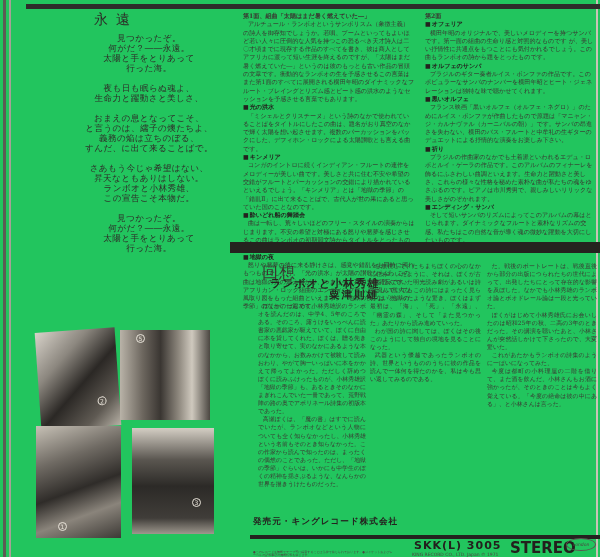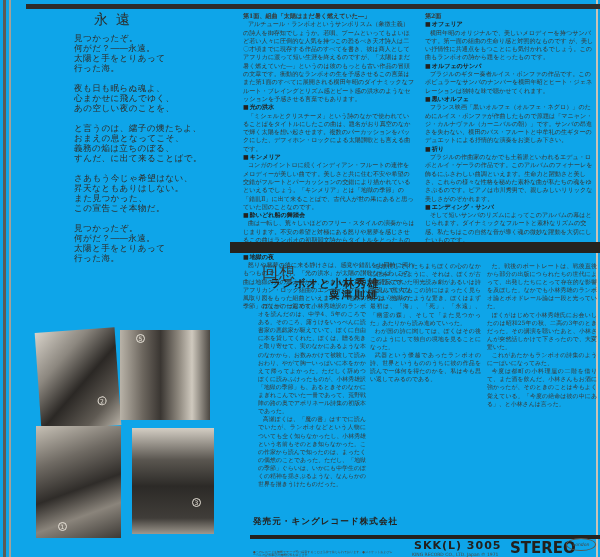--- a/index.html
+++ b/index.html
@@ -5,38 +5,38 @@
   * { box-sizing: border-box; margin: 0; padding: 0; }
   html, body { width: 600px; height: 557px; overflow: hidden; }
   body {
     background: #ebe6da;
     font-family: "DejaVu Serif", serif;
     color: #2a2723;
     position: relative;
   }
   .sheet {
     position: absolute; left: 0; top: 0; width: 600px; height: 557px;
-    background: #0ea5e9;
+    background: #22c55e;
   }
   .edge-l1 { position:absolute; left:3px; top:0; width:3px; height:557px; background:#5d5a55; }
   .edge-l2 { position:absolute; left:9px; top:0; width:2px; height:557px; background:#a6a197; }
   .edge-r { position:absolute; right:2px; top:0; width:2px; height:557px; background:#c9c3b6; }
 
   .top-bar { position:absolute; left:26px; top:4px; width:574px; height:5px; background:#2e2c2a; }
 
   
   .poem-title {
     position:absolute; left:94px; top:11px; font-size:14px; letter-spacing:8px; color:#2d2a26;
   }
   .poem {
     position:absolute; left:74px; top:33px; width:150px;
     font-size:8.6px; line-height:10px; letter-spacing:0.4px; color:#2f2c28;
   }
   .stanza { margin-bottom:10px; }
-  .stanza .ln { display:block; white-space:nowrap; }
+  .stanza .ln { display:block; white-space:nowrap;text-align:center; }
 
   
   .photo { position:absolute; overflow:hidden; background:#3b3834; }
   .ph1 { left:38px; top:330px; width:80px; height:98px; transform:rotate(-4deg);
          background:linear-gradient(135deg,#d8d3ca 0%,#8c877f 30%,#2b2825 55%,#5f5a53 80%,#b8b2a7 100%); }
   .ph2 { left:120px; top:330px; width:90px; height:90px;
          background:linear-gradient(90deg,#b9b3a8 0%,#6d675f 25%,#3a3632 45%,#8d877d 65%,#cfc9be 80%,#4b4741 100%); }
   .ph3 { left:36px; top:426px; width:85px; height:112px;
          background:linear-gradient(160deg,#c7c1b6 0%,#6f6a63 30%,#2f2c29 55%,#8a847b 75%,#3c3935 100%); }
   .ph4 { left:132px; top:428px; width:82px; height:106px;
@@ -90,33 +90,32 @@
   <div class="poem-title">永遠</div>
   <div class="poem">
     <div class="stanza">
       <span class="ln">見つかったぞ。</span>
       <span class="ln bold-end">何がだ？――永遠。</span>
       <span class="ln">太陽と手をとりあって</span>
       <span class="ln">行った海。</span>
     </div>
     <div class="stanza">
       <span class="ln">夜も日も眠らぬ魂よ、</span>
-      <span class="ln">心まかせに飛んでゆく、</span>
-      <span class="ln">あの空しい夜のことを、</span>
+      <span class="ln">生命力と躍動さと美しさ、</span>
     </div>
     <div class="stanza">
+      <span class="ln">おまえの息となってこそ、</span>
       <span class="ln">と言うのは、繻子の燠たちよ、</span>
-      <span class="ln">おまえの息となってこそ、</span>
       <span class="ln">義務の焔は立ちのぼる、</span>
       <span class="ln">すんだ、に出て来ることばで。</span>
     </div>
     <div class="stanza">
       <span class="ln">さあもう今じゃ希望はない、</span>
       <span class="ln">昇天なともありはしない。</span>
-      <span class="ln">また見つかった、</span>
+      <span class="ln">ランボオと小林秀雄、</span>
       <span class="ln">この宣告こそ本物だ。</span>
     </div>
     <div class="stanza">
       <span class="ln">見つかったぞ。</span>
       <span class="ln">何がだ？――永遠。</span>
       <span class="ln">太陽と手をとりあって</span>
       <span class="ln">行った海。</span>
     </div>
   </div>
 

